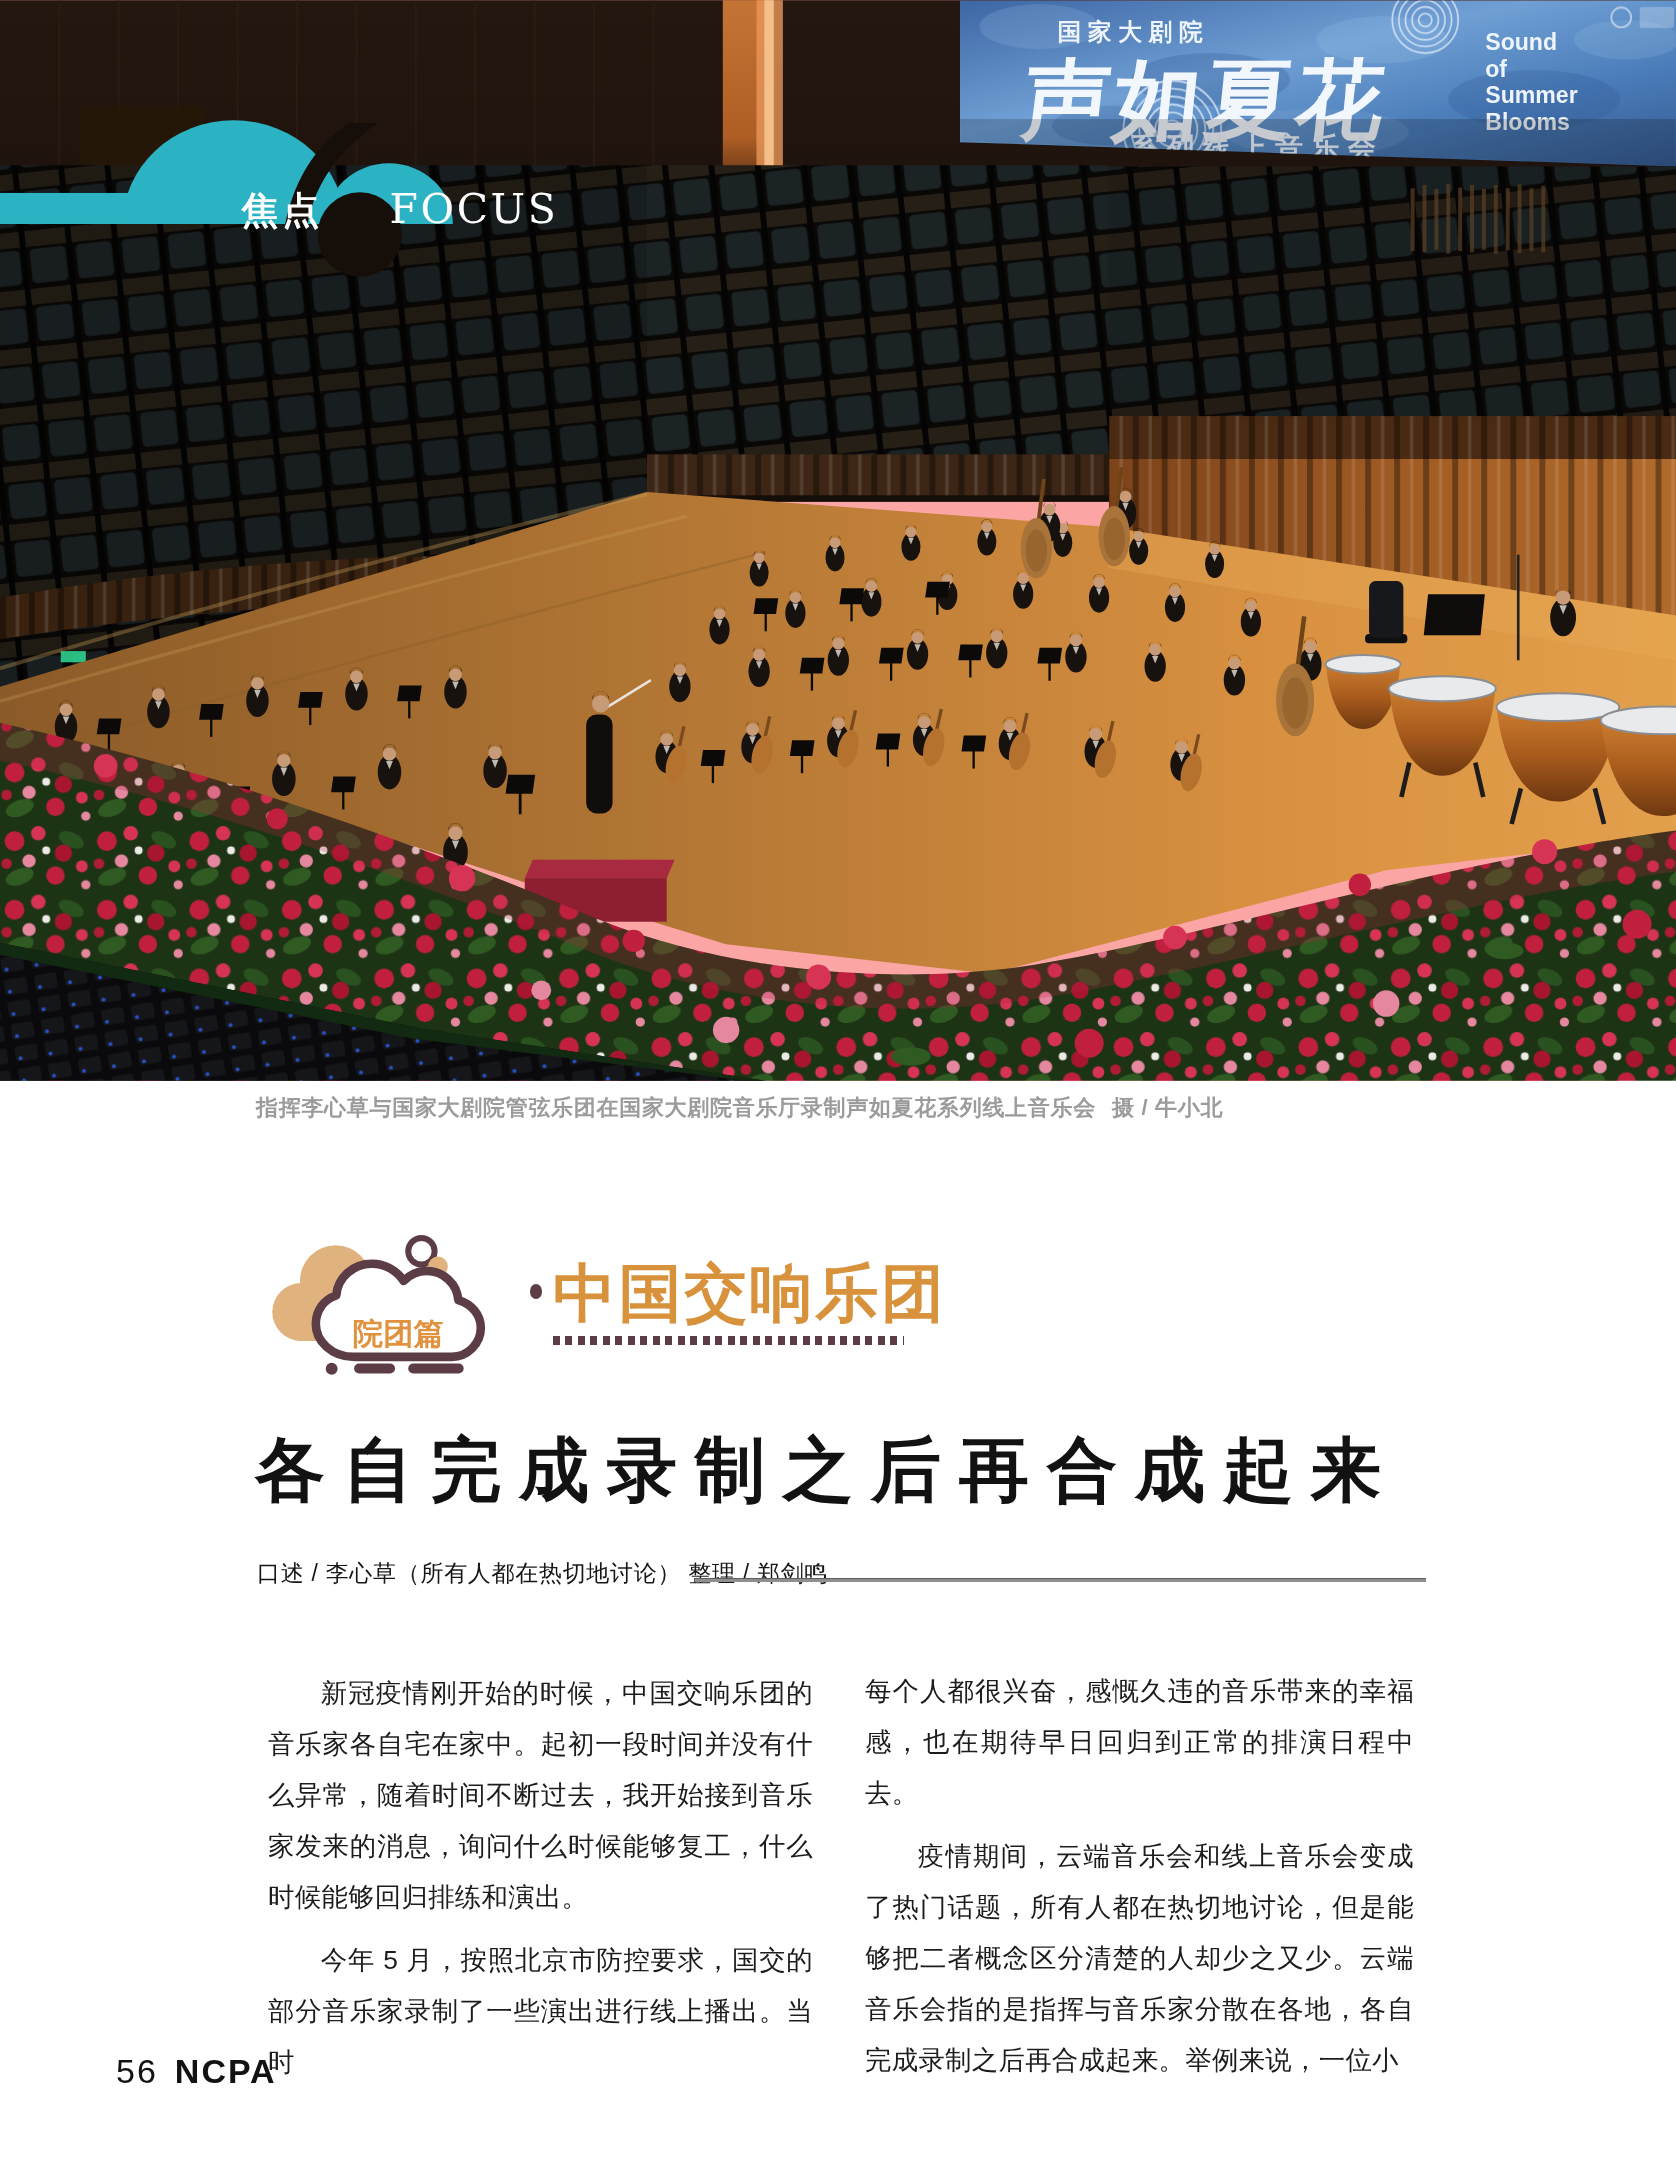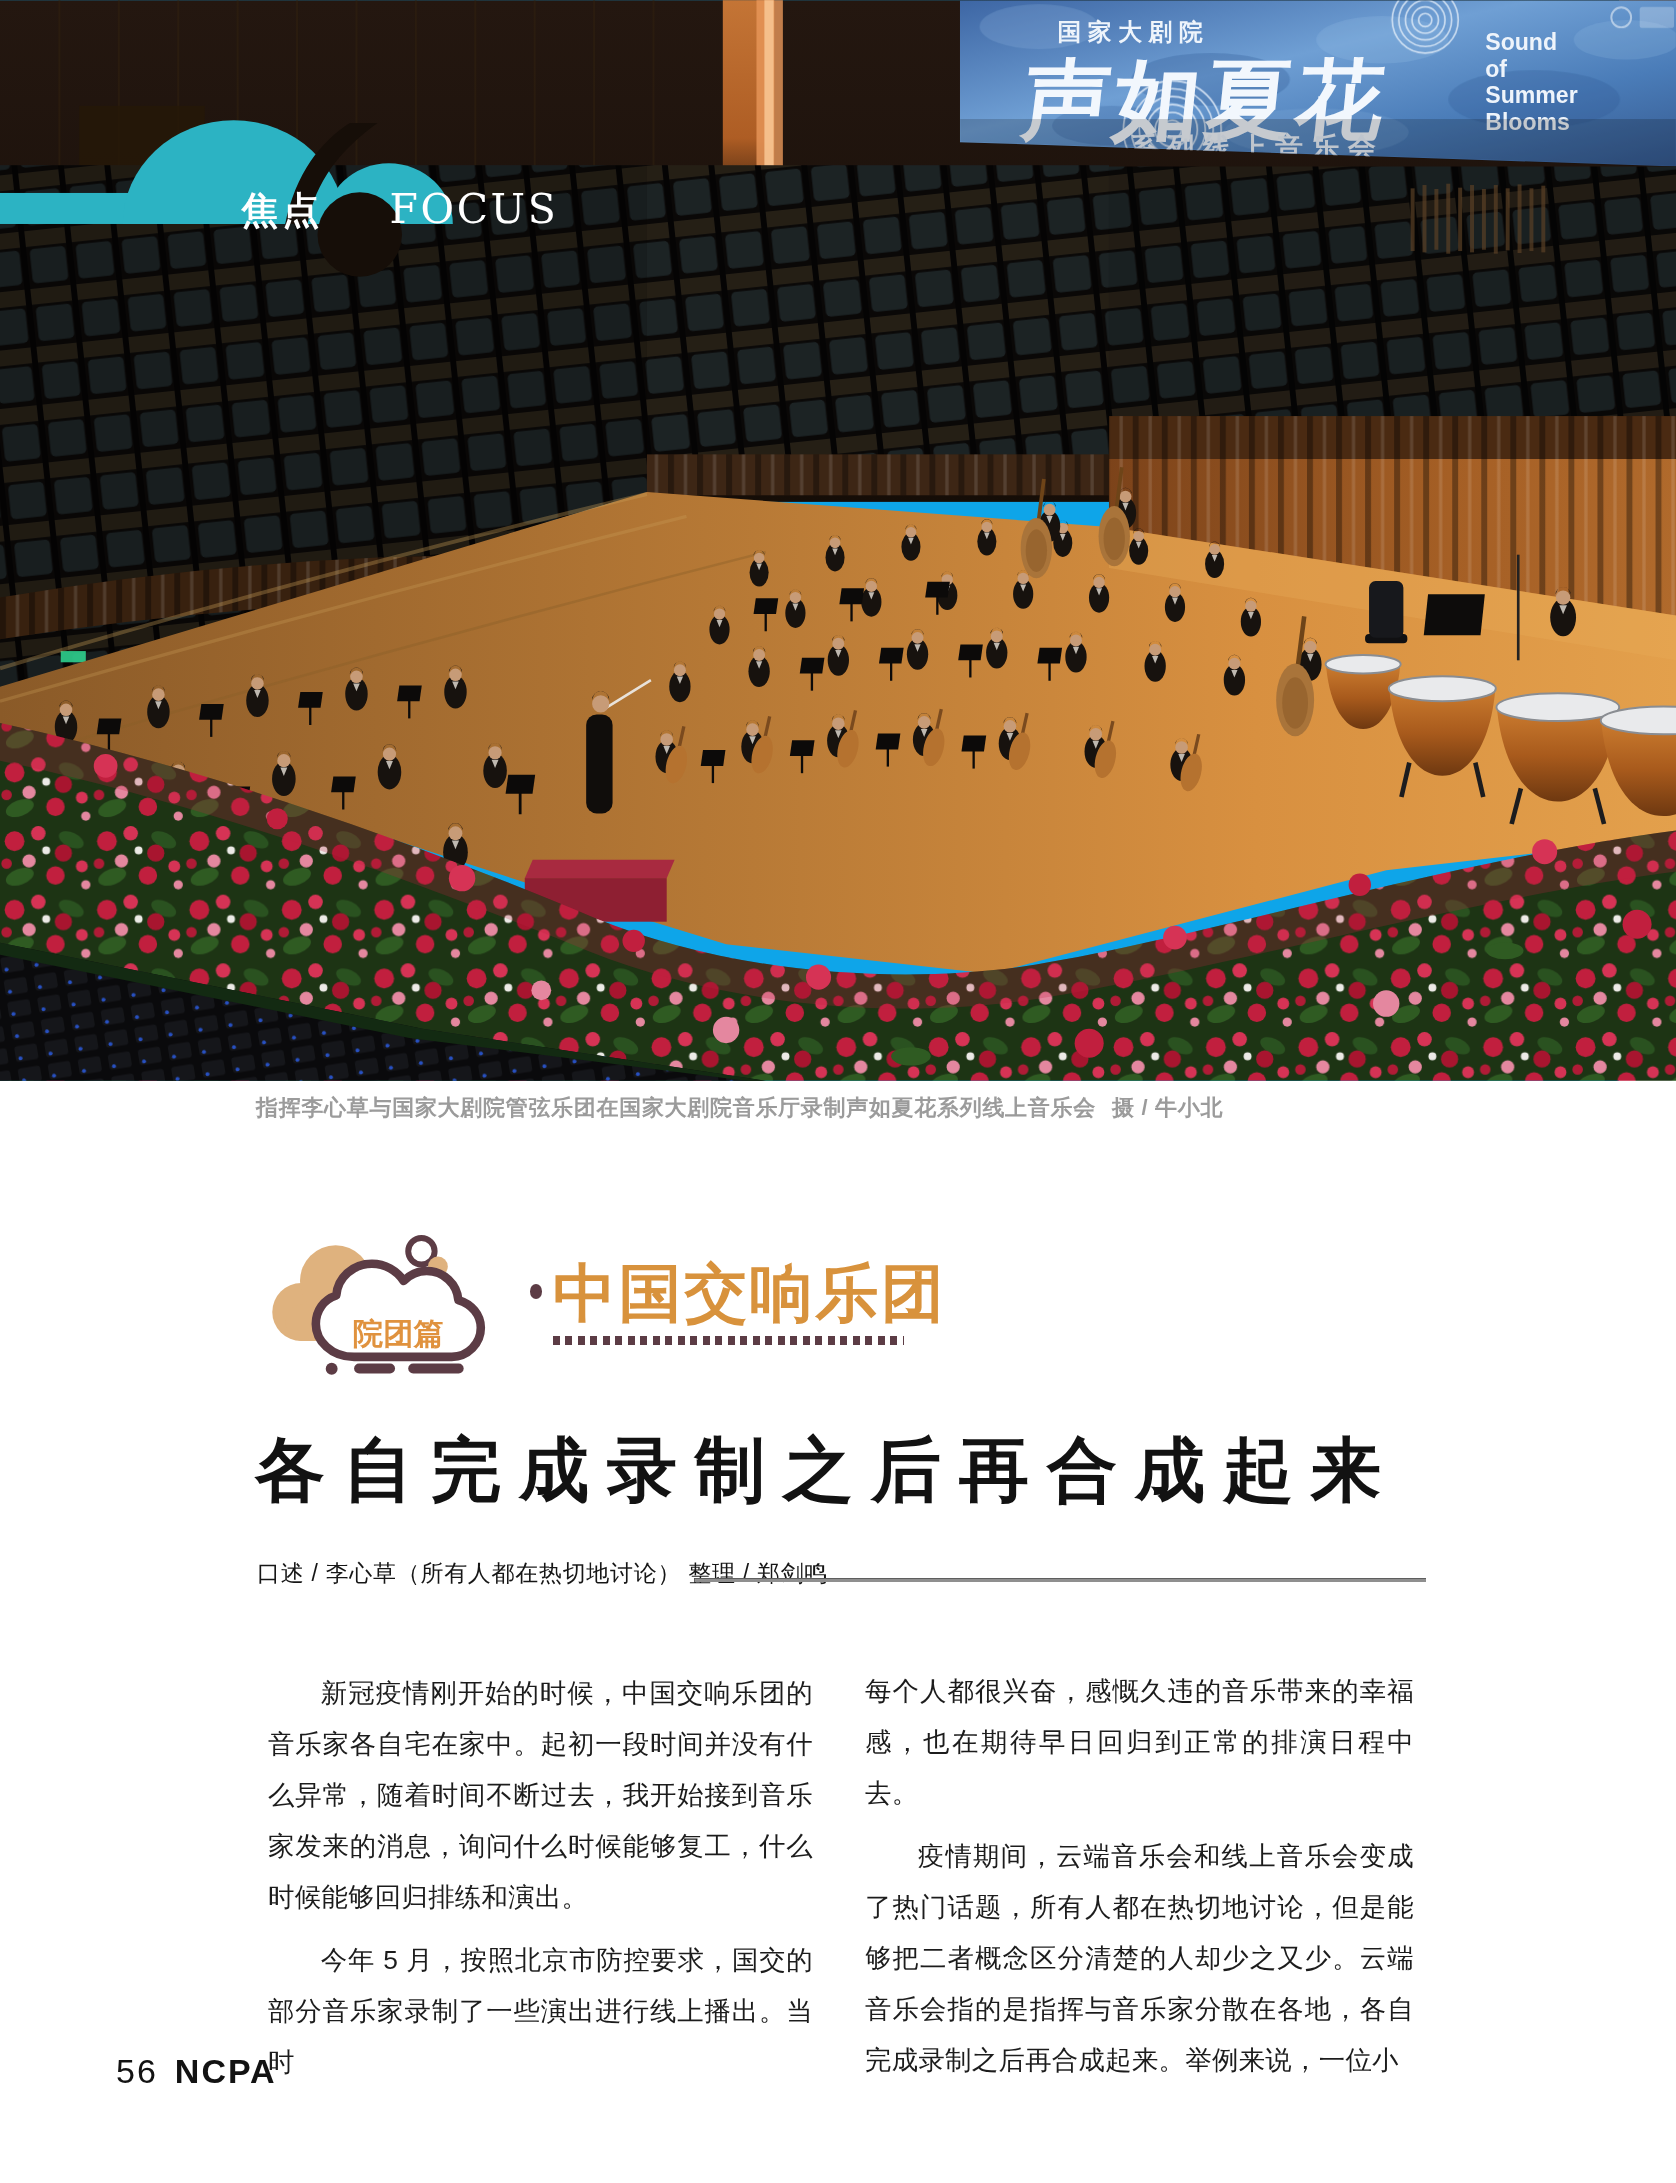--- a/index.html
+++ b/index.html
@@ -1,20 +1,20 @@
 <!DOCTYPE html>
 <html style="font-size:10.6px"><head>
 <meta charset="utf-8">
 <style>
   html,body{margin:0;padding:0;}
   body{width:1676px;height:2183px;position:relative;background:#ffffff;
        font-family:"Liberation Sans",sans-serif;overflow:hidden;}
 
   
-  .photo{position:absolute;left:0;top:0;width:1619px;height:1081px;background:#0ea5e9;}
+  .photo{position:absolute;left:0;top:0;width:1619px;height:1081px;background:#fca5a5;}
   .photo svg{display:block;}
 
   
   .caption{position:absolute;left:256px;top:1093px;width:1320px;
            font-size:22px;font-weight:bold;color:#9b9b9b;letter-spacing:0.7px;}
   .caption .credit{margin-left:16px;}
 
   
   .badge{position:absolute;left:255px;top:1213px;width:924px;height:158px;}
   .badge svg{position:absolute;left:0;top:0;}

